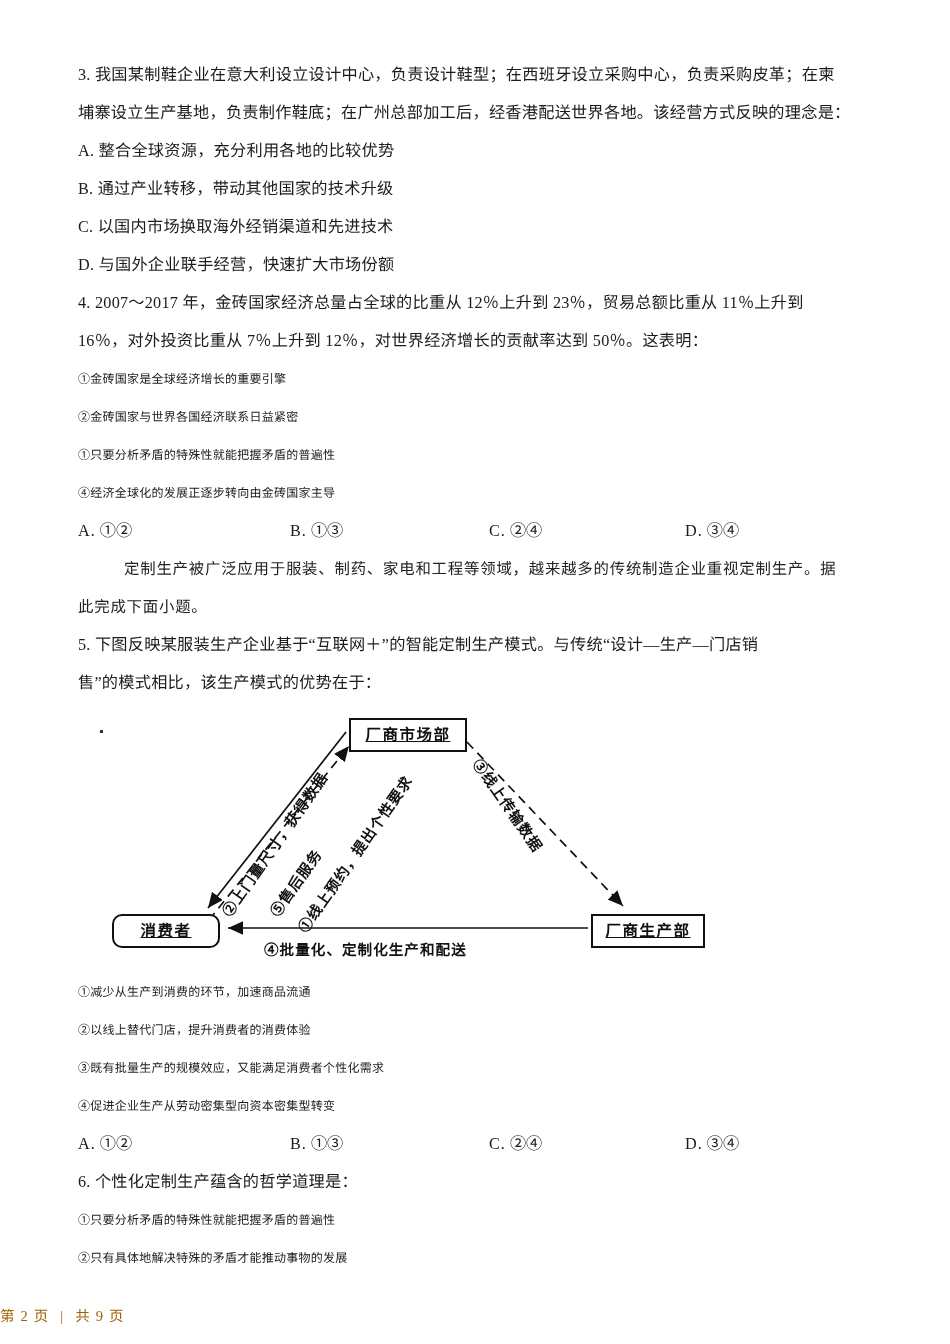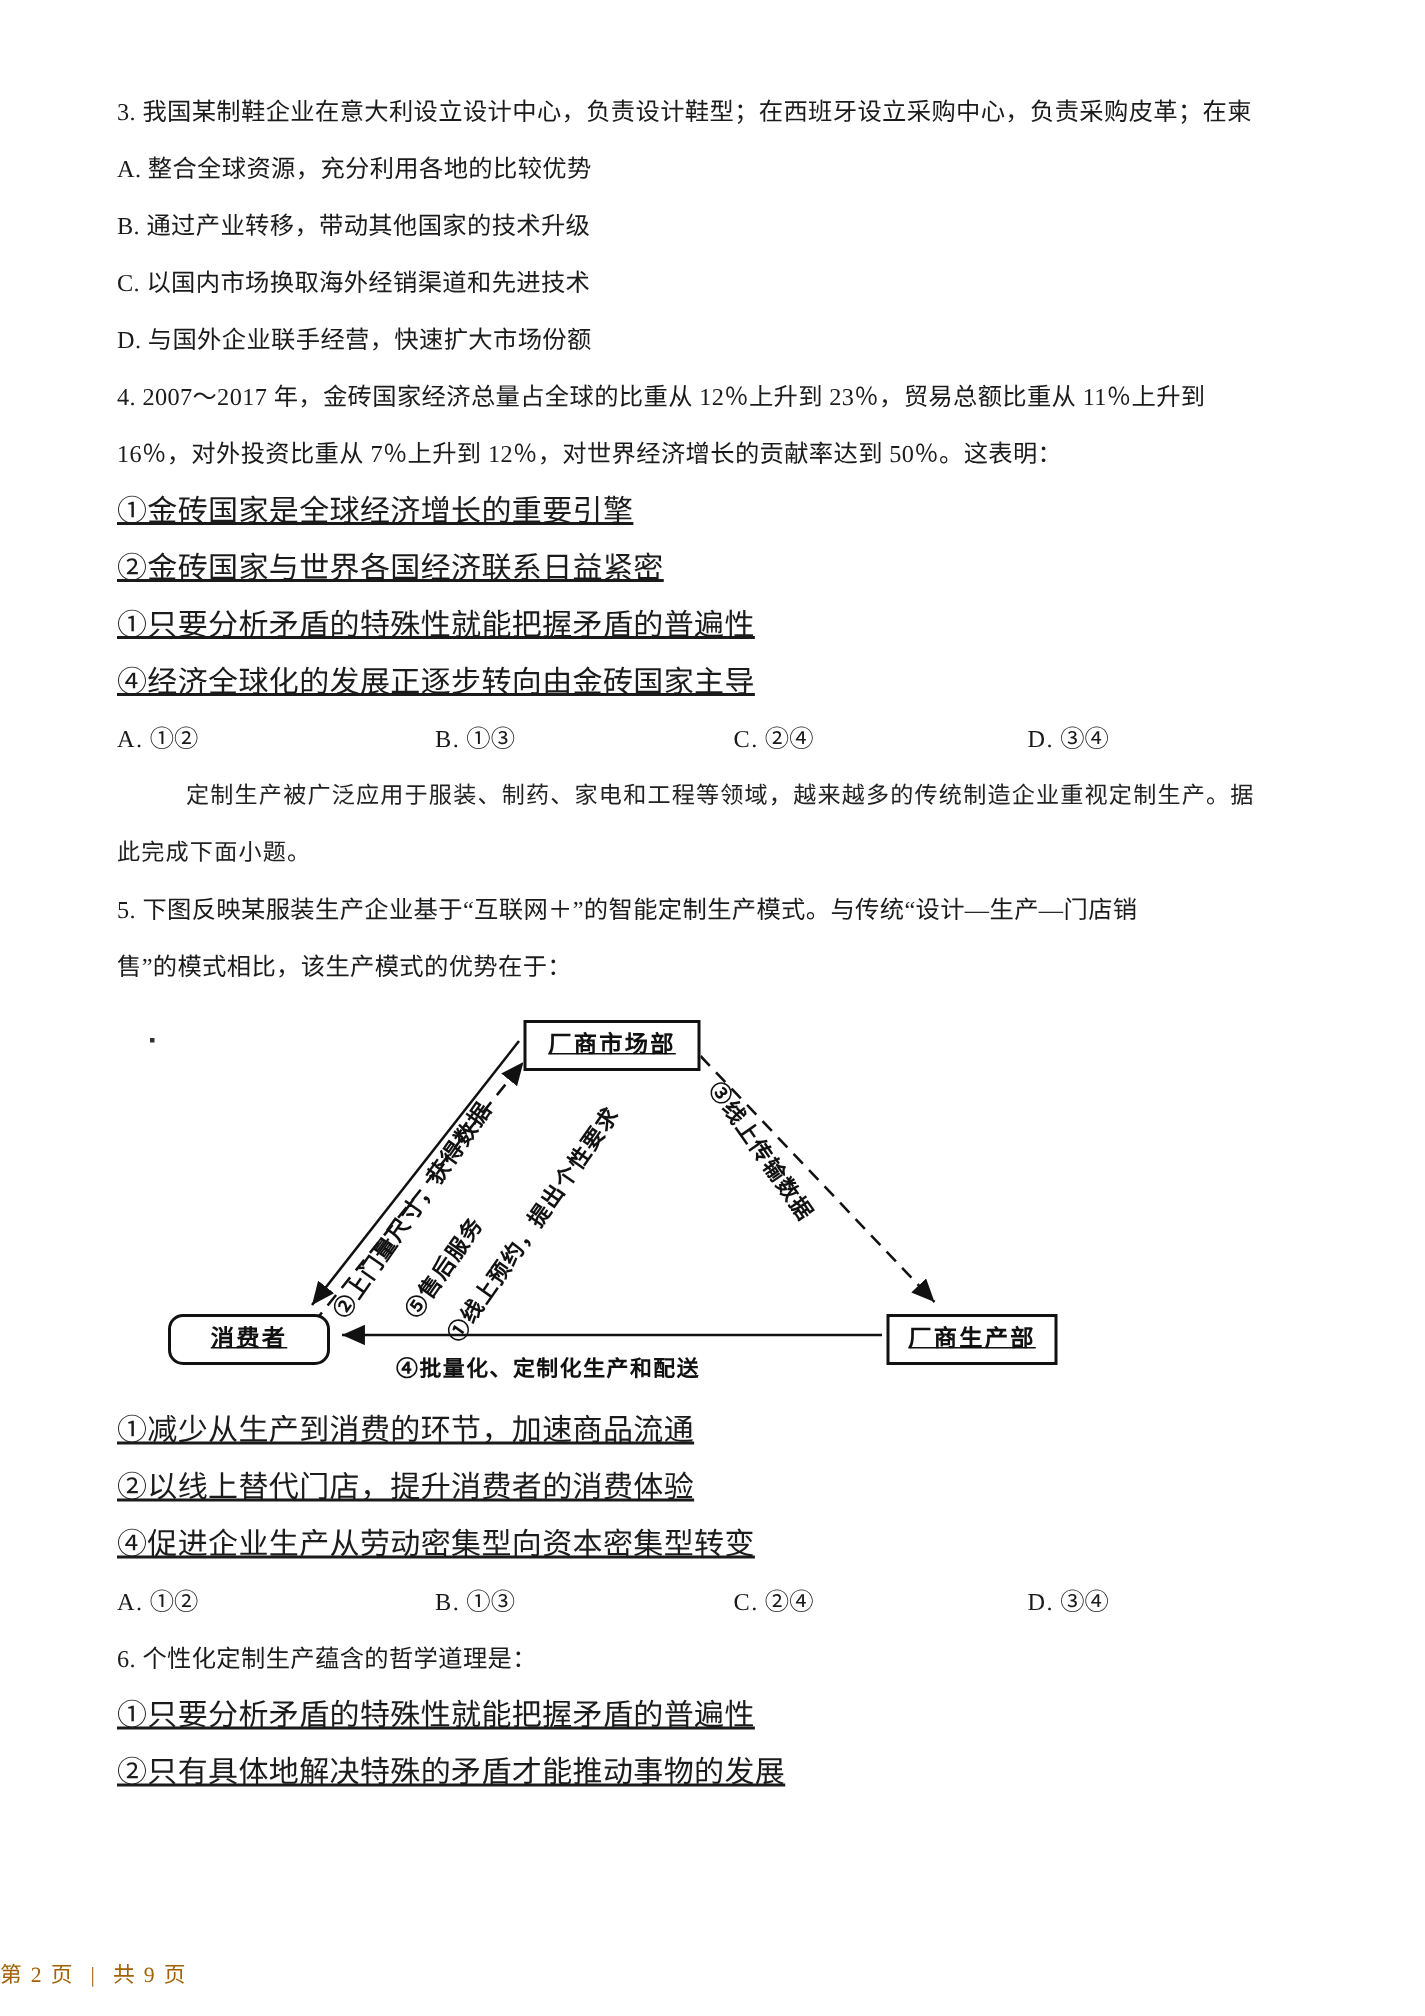--- a/index.html
+++ b/index.html
@@ -45,23 +45,22 @@
   }
   .stem {
     font-size: 16.2px;
     line-height: 38px;
   }
   .opt {
     font-size: 16.2px;
     line-height: 38px;
   }
   .num-opt {
-    font-size: 20px;
-    line-height: 38px;
-    text-decoration: underline;
+    font-size: 12px;
+    line-height: 38px;
   }
   .material {
     font-size: 15.4px;
     line-height: 38px;
     font-family: "Liberation Serif", "DejaVu Serif", serif;
     font-style: normal;
     letter-spacing: 0.8px;
     color: #222;
   }
   .material .mline { display: block; }
@@ -161,20 +160,21 @@
   .footer .sep { margin: 0 6px; }
 </style>
 </head>
 <body>
 
 <div class="page">
   <div class="content">
 
     <div class="q-block">
       <div class="line justify stem">3. 我国某制鞋企业在意大利设立设计中心，负责设计鞋型；在西班牙设立采购中心，负责采购皮革；在柬</div>
+      <div class="line justify stem">埔寨设立生产基地，负责制作鞋底；在广州总部加工后，经香港配送世界各地。该经营方式反映的理念是：</div>
       <div class="line opt">A. 整合全球资源，充分利用各地的比较优势</div>
       <div class="line opt">B. 通过产业转移，带动其他国家的技术升级</div>
       <div class="line opt">C. 以国内市场换取海外经销渠道和先进技术</div>
       <div class="line opt">D. 与国外企业联手经营，快速扩大市场份额</div>
     </div>
 
     <div class="q-block">
       <div class="line justify stem">4. 2007～2017 年，金砖国家经济总量占全球的比重从 12％上升到 23％，贸易总额比重从 11％上升到</div>
       <div class="line justify stem">16％，对外投资比重从 7％上升到 12％，对世界经济增长的贡献率达到 50％。这表明：</div>
       <div class="line num-opt">①金砖国家是全球经济增长的重要引擎</div>
@@ -223,20 +223,21 @@
 
         <div class="edge-label" id="lab-2">②上门量尺寸，获得数据</div>
         <div class="edge-label" id="lab-5">⑤售后服务</div>
         <div class="edge-label" id="lab-1">①线上预约，提出个性要求</div>
         <div class="edge-label" id="lab-3">③线上传输数据</div>
         <div class="edge-label" id="lab-4">④批量化、定制化生产和配送</div>
       </div>
 
       <div class="line num-opt">①减少从生产到消费的环节，加速商品流通</div>
       <div class="line num-opt">②以线上替代门店，提升消费者的消费体验</div>
+      <div class="line num-opt">③既有批量生产的规模效应，又能满足消费者个性化需求</div>
       <div class="line num-opt">④促进企业生产从劳动密集型向资本密集型转变</div>
       <div class="choice-row">
         <span class="ch"><span class="lab">A.</span> <span class="val">①②</span></span>
         <span class="ch"><span class="lab">B.</span> <span class="val">①③</span></span>
         <span class="ch"><span class="lab">C.</span> <span class="val">②④</span></span>
         <span class="ch"><span class="lab">D.</span> <span class="val">③④</span></span>
       </div>
     </div>
 
     <div class="q-block">

